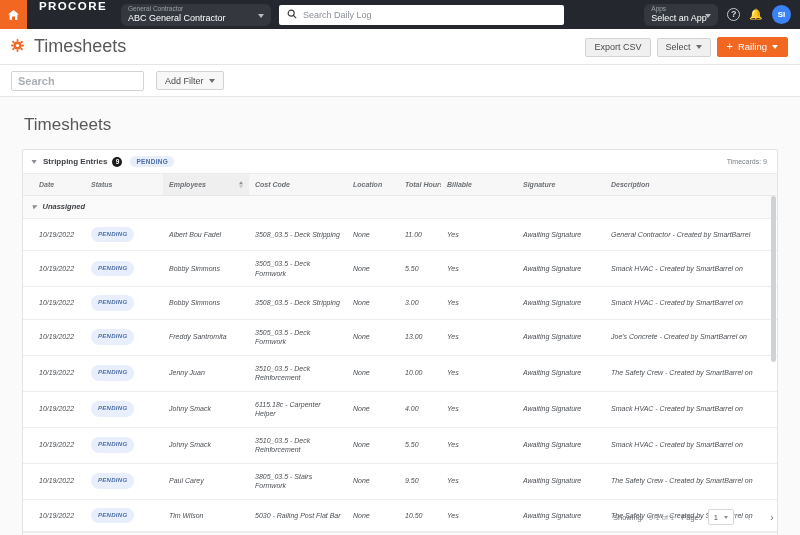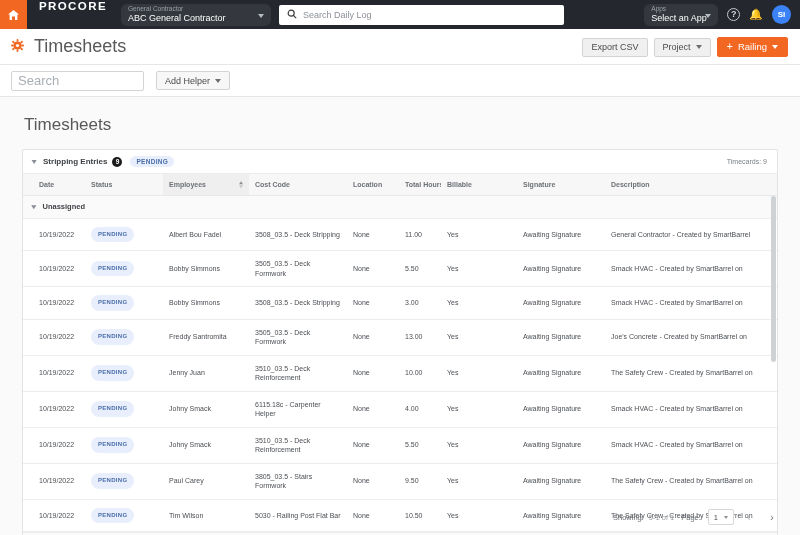--- a/index.html
+++ b/index.html
@@ -164,21 +164,21 @@
     border: 1px solid #d3d3d3;
     border-radius: 2px;
     display: flex; align-items: center;
     padding: 0 6px;
     background: #fff;
     cursor: text;
   }
   .filter-search input {
     border:none; outline:none; flex:1 1 auto;
     font-family: "Liberation Sans", sans-serif;
-    font-size: 13px; color: #3d3d3d; background: transparent;
+    font-size: 11px; color: #3d3d3d; background: transparent; font-weight: bold;
   }
   .filter-search input::placeholder { color: #a9aeb4; }
 
   
   .main {
     background: #fafafa;
     height: calc(535px - 29px - 36px - 32px);
     padding: 14px 22px 0 22px;
     position: relative;
     overflow: hidden;
@@ -224,21 +224,21 @@
     padding: 2px 6px;
     border-radius: 8px;
     font-weight: bold;
   }
   .timecards {
     margin-left: auto;
     font-size: 7px; color: #7b8086;
   }
 
   
-  .tbl-wrap { position: relative; }
+  .tbl-wrap { position: relative; font-style: italic; }
   table { width: 100%; border-collapse: collapse; table-layout: fixed; }
   thead th {
     background: #f7f7f7;
     font-size: 7px;
     color: #6d7176;
     font-weight: bold;
     text-align: left;
     padding: 7px 6px;
     border-bottom: 1px solid #e8e8e8;
     position: relative;
@@ -411,21 +411,21 @@
       <circle cx="7" cy="7" r="1.7" fill="#ffffff"></circle>
     </svg>
   </span>
   <h1 class="page-title">Timesheets</h1>
 
   <div class="header-actions">
     <button class="btn">
       <span>Export CSV</span>
     </button>
     <button class="btn">
-      <span>Project</span>
+      <span>Select</span>
       <span class="dcaret"></span>
     </button>
     <button class="btn btn-primary">
       <span class="plus">+</span>
       <span>Railing</span>
       <span class="dcaret"></span>
     </button>
   </div>
 </div>
 
@@ -433,21 +433,21 @@
   <div class="filter-search">
     <input type="text" placeholder="Search" style="">
     <span>
       <svg width="9" height="9" viewBox="0 0 12 12">
           <circle cx="5" cy="5" r="3.6" fill="none" stroke="#8b9096" stroke-width="1.2"></circle>
           <line x1="7.7" y1="7.7" x2="11" y2="11" stroke="#8b9096" stroke-width="1.2"></line>
         </svg>
     </span>
   </div>
   <button class="btn" style="background:#f7f7f7;">
-    <span>Add Helper</span>
+    <span>Add Filter</span>
     <span class="dcaret"></span>
   </button>
 </div>
 
 <div class="main">
   <h2 class="main-title">Timesheets</h2>
 
   <div class="card">
 
     <div class="card-head">

